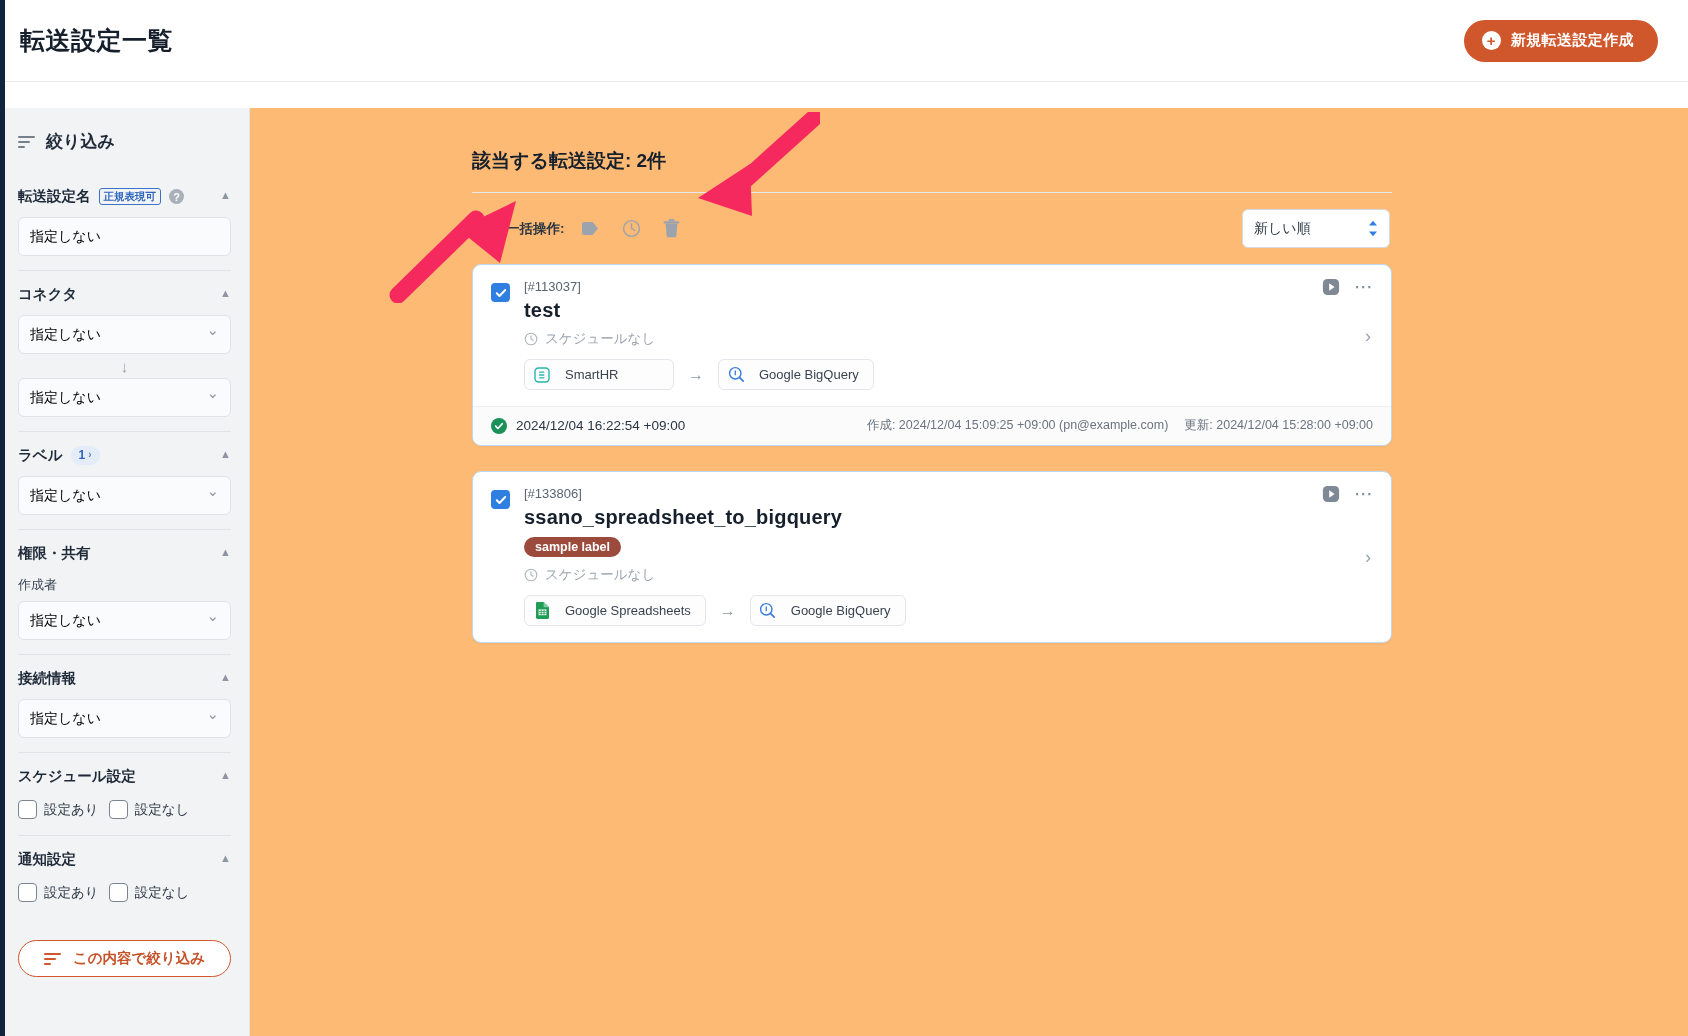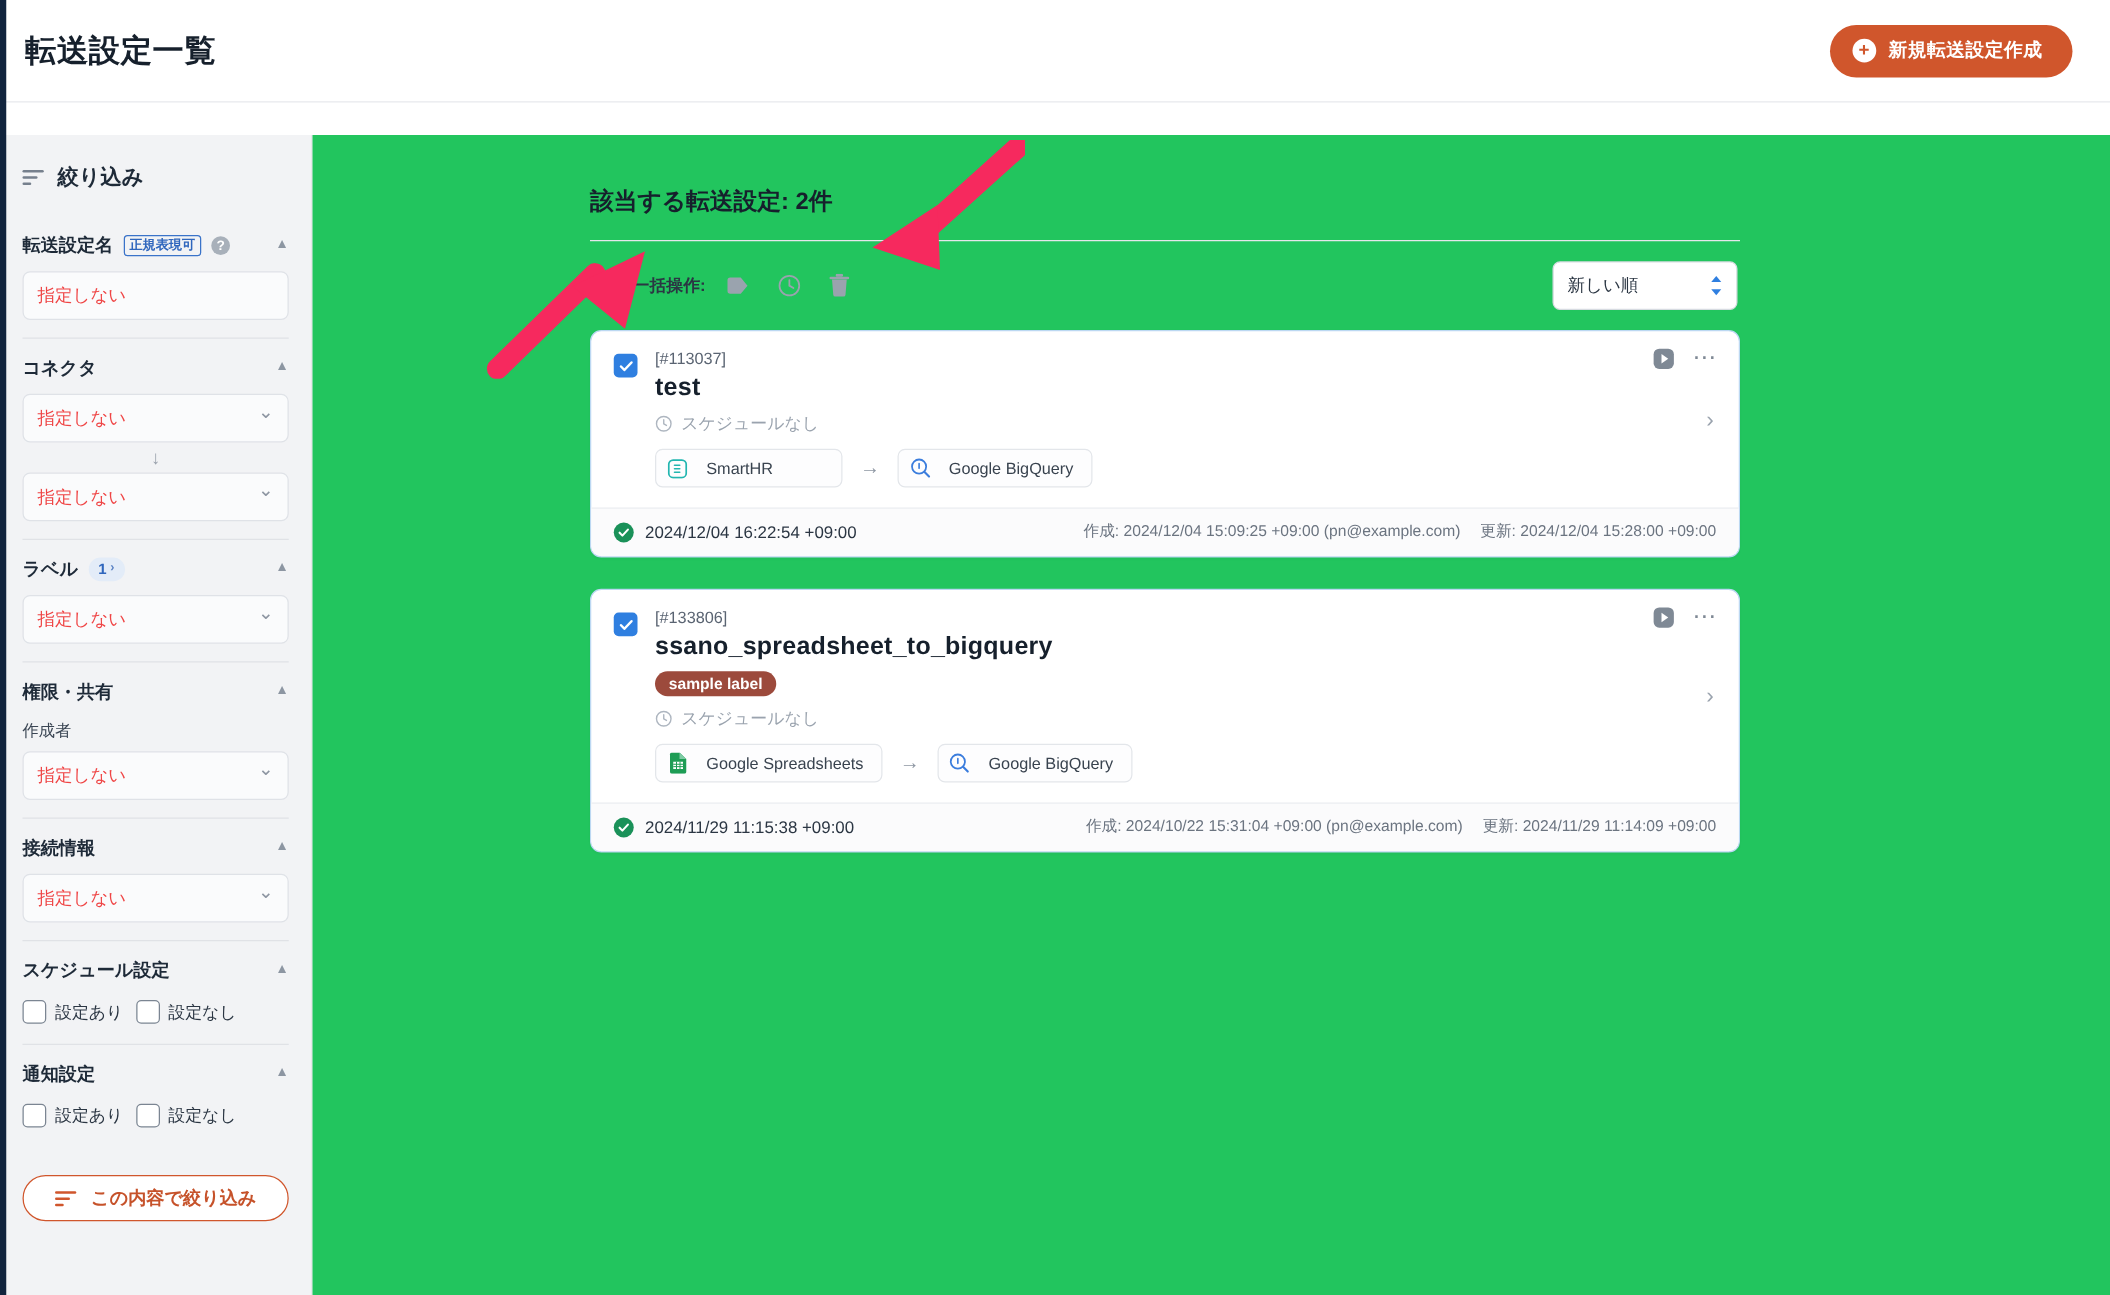--- a/index.html
+++ b/index.html
@@ -63,40 +63,40 @@
     font-size:11px; font-weight:700; display:inline-flex; align-items:center; justify-content:center;
   }
   .badge-count {
     background:#e3ecf8; color:#2f66bd; border-radius:11px; font-size:12px; font-weight:700;
     padding:2px 8px; display:inline-flex; align-items:center; gap:3px; line-height:1.2;
   }
   .badge-count .chev { font-size:10px; color:#5b83c4; }
 
   .field {
     height:39px; background:#fafbfc; border:1px solid #dfe2e7; border-radius:6px;
-    display:flex; align-items:center; padding:0 11px; font-size:14px; color:#ef4444;
+    display:flex; align-items:center; padding:0 11px; font-size:14px; color:#000000;
   }
   .field.sel::after {
     content:"\2304"; margin-left:auto; color:#8d96a2; font-size:15px;
     transform:translateY(-5px); line-height:1;
   }
   .arrow-down-mid { text-align:center; color:#9aa2ad; font-size:15px; line-height:1; padding:5px 0 4px; }
   .sub-label { font-size:13px; color:#3b4654; margin:2px 0 7px 0; }
   .chk-row { display:flex; align-items:center; gap:10px; padding:3px 0 2px; }
   .chk-item { display:flex; align-items:center; gap:7px; }
   .chk-box { width:19px; height:19px; border:1.5px solid #7b8592; border-radius:4px; background:#fff; }
   .chk-text { font-size:13.5px; color:#2b3643; }
   .btn-outline {
     margin-top:22px; width:100%; height:37px; border:1.5px solid #d0562c; color:#c6522a;
     background:#fff; border-radius:20px; display:flex; align-items:center; justify-content:center;
     gap:12px; font-size:14.5px; font-weight:700; cursor:pointer;
   }
 
   
-  .main { flex:1; background:#22c55e; overflow:hidden; padding:40px 0 0 0; position:relative; }
+  .main { flex:1; background:#fdba74; overflow:hidden; padding:40px 0 0 0; position:relative; }
   .main-inner { width:920px; margin-left:222px; }
   .count-title { font-size:19px; font-weight:700; color:#16202c; margin-bottom:18px; }
   .bulk-bar {
     border-top:1px solid #e5e7eb; border-bottom:none;
     display:flex; align-items:center; padding:16px 2px 16px 2px;justify-content:space-between;
   }
   .chk-on {
     width:19px; height:19px; border-radius:4px; background:#2f7fe0;
     display:inline-flex; align-items:center; justify-content:center; flex:0 0 19px;
   }
@@ -430,34 +430,20 @@
               <span class="run-ico">
                 <svg width="18" height="18" viewBox="0 0 20 20">
                     <rect x="1" y="1" width="18" height="18" rx="5" fill="#7f8995"></rect>
                     <path d="M8 5.8 L14 10 L8 14.2 Z" fill="#fff"></path>
                   </svg>
               </span>
               <span class="dots">⋯</span>
             </div>
             <span class="card-chev">›</span>
           </div>
-          <div class="card-foot">
-            <span class="foot-run">
-              <span class="tick">
-                <svg width="10" height="10" viewBox="0 0 12 12">
-                    <path d="M2 6.2 L4.7 9 L10 3.2" stroke="#fff" stroke-width="2" fill="none" stroke-linecap="round" stroke-linejoin="round"></path>
-                  </svg>
-              </span>
-              <span>2024/11/29 11:15:38 +09:00</span>
-            </span>
-            <span class="foot-meta">
-              <span>作成: 2024/10/22 15:31:04 +09:00 (pn@example.com)</span>
-              <span>更新: 2024/11/29 11:14:09 +09:00</span>
-            </span>
-          </div>
         </div>
 
       </div>
     </div>
   </div>
 
   <svg class="anno" style="left:690px; top:112px;" width="130" height="110" viewBox="0 0 130 110">
     <path d="M124 6 L44 78" stroke="#f6295e" stroke-width="17" stroke-linecap="round"></path>
     <path d="M8 86 L60 52 L62 104 Z" fill="#f6295e"></path>
   </svg>

